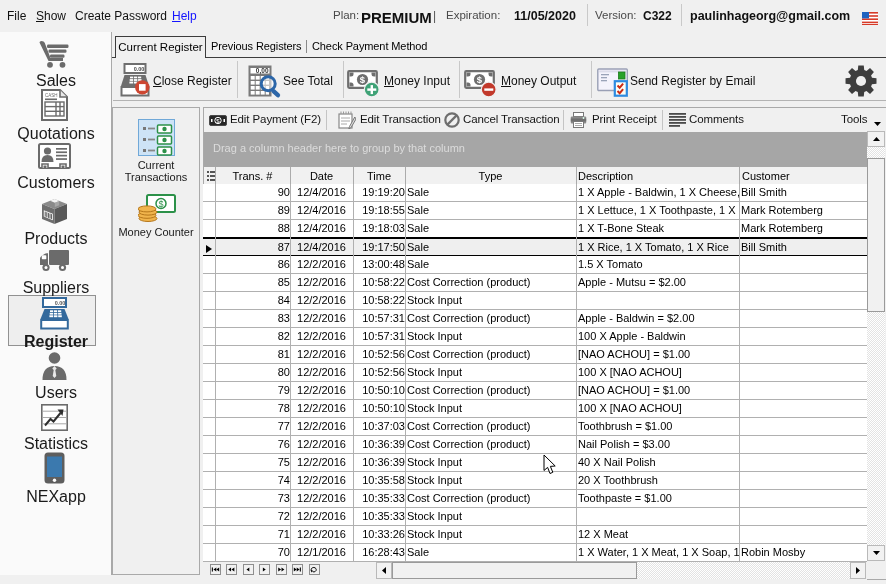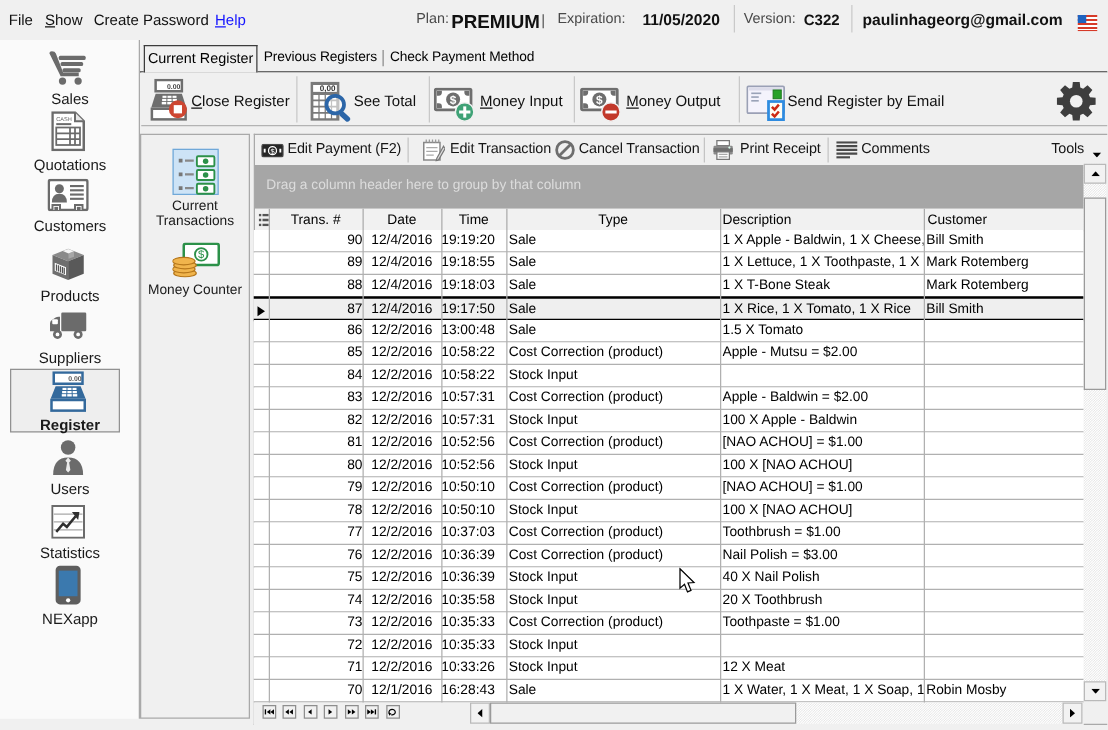--- a/index.html
+++ b/index.html
@@ -3,21 +3,21 @@
 *{margin:0;padding:0;box-sizing:border-box}
 html,body{width:886px;height:584px;overflow:hidden}
 body{font-family:"Liberation Sans",sans-serif;background:#f0f0f0;position:relative;color:#000}
 .abs{position:absolute}
 
 .menu{position:absolute;top:9px;font-size:12px;color:#111}
 .plabel{color:#494949;font-size:11.5px}
 .vsep{position:absolute;top:4px;height:22px;width:1px;background:#c9c9c9}
 
 #sidebar{position:absolute;left:0;top:32px;width:112px;height:543px;background:#fafafa;border-right:1px solid #a9a9a9}
-.sbitem{position:absolute;width:112px;text-align:center;font-size:12px;color:#1a1a1a}
+.sbitem{position:absolute;width:112px;text-align:center;font-size:16px;color:#1a1a1a}
 #regbox{position:absolute;left:8px;top:263px;width:88px;height:51px;background:#eee;border:1px solid #919191}
 
 #tabline{position:absolute;left:112px;top:57px;width:774px;height:1px;background:#3c3c3c}
 #activetab{position:absolute;left:115px;top:36px;width:91px;height:22px;background:#f0f0f0;border:1px solid #3c3c3c;border-bottom:none;font-size:11.5px;text-align:center;line-height:20px;z-index:3}
 .tabtxt{position:absolute;top:36px;height:20px;line-height:21px;font-size:11px;letter-spacing:-0.1px}
 
 #toolbar{position:absolute;left:113px;top:58px;width:773px;height:43px;background:#f0f0f0;border-bottom:1px solid #b3b3b3}
 .tbsep{position:absolute;top:3px;height:37px;width:1px;background:#c8c8c8}
 .tbtxt{position:absolute;font-size:12px;top:16px;color:#111}
 .u{text-decoration:underline}
@@ -36,21 +36,21 @@
 #dragbar span{position:absolute;left:9px;top:10px;font-size:11px;color:#dcdcdc}
 
 #thead{position:absolute;left:0;top:59px;width:663px;height:18px;background:#f1f1f1;border-bottom:1px solid #9a9a9a;font-size:11px}
 .h{position:absolute;top:0;height:17px;line-height:18px}
 .hsep{position:absolute;top:0;height:18px;width:1px;background:#ababab}
 .row{position:absolute;left:203px;width:664px;height:18px;font-size:11px;background:#fff;border-bottom:1px solid #b0b0b0}
 .row.sel{background:#efefef;border-top:2px solid #000;border-bottom:2px solid #000;height:20px;margin-top:-1px}
 .c{position:absolute;top:0;height:17px;line-height:17px;overflow:hidden;white-space:nowrap}
 .row .cn{left:12px;width:75px;text-align:right}
 .row .cd{left:87px;width:63px;text-align:center}
-.row .ct{left:150px;width:52px;text-align:left}
+.row .ct{left:150px;width:52px;text-align:right}
 .row .cy{left:204px;width:169px}
 .row .ce{left:375px;width:161px}
 .row .cc{left:538px;width:127px}
 .row.sel .c{height:16px;line-height:16px}
 .selind{position:absolute;left:3px;top:6px;width:0;height:0;border-left:6px solid #000;border-top:4.5px solid transparent;border-bottom:4.5px solid transparent}
 .vline{position:absolute;top:184px;height:378px;width:1px;background:#b0b0b0;z-index:2}
 
 .sbtn{position:absolute;background:#f2f2f2;border:1px solid #b9b9b9;display:flex;align-items:center;justify-content:center}
 .stip{background-color:#fff;background-image:linear-gradient(45deg,#e3e3e3 25%,transparent 25%,transparent 75%,#e3e3e3 75%),linear-gradient(45deg,#e3e3e3 25%,transparent 25%,transparent 75%,#e3e3e3 75%);background-size:2px 2px;background-position:0 0,1px 1px}
 .thumb{position:absolute;background:#f1f1f1;border:1px solid #9a9a9a}

